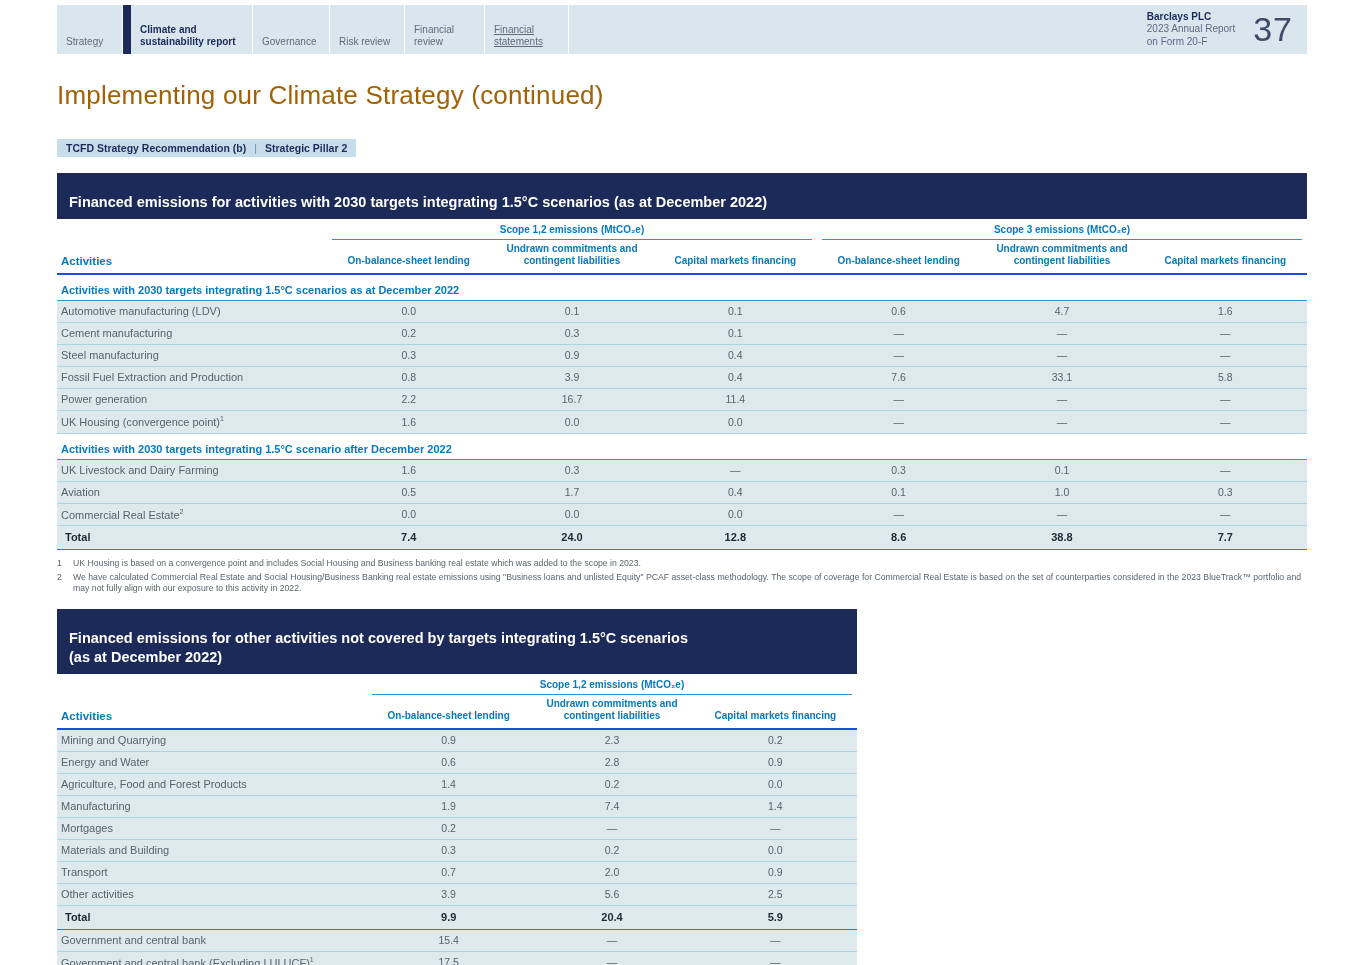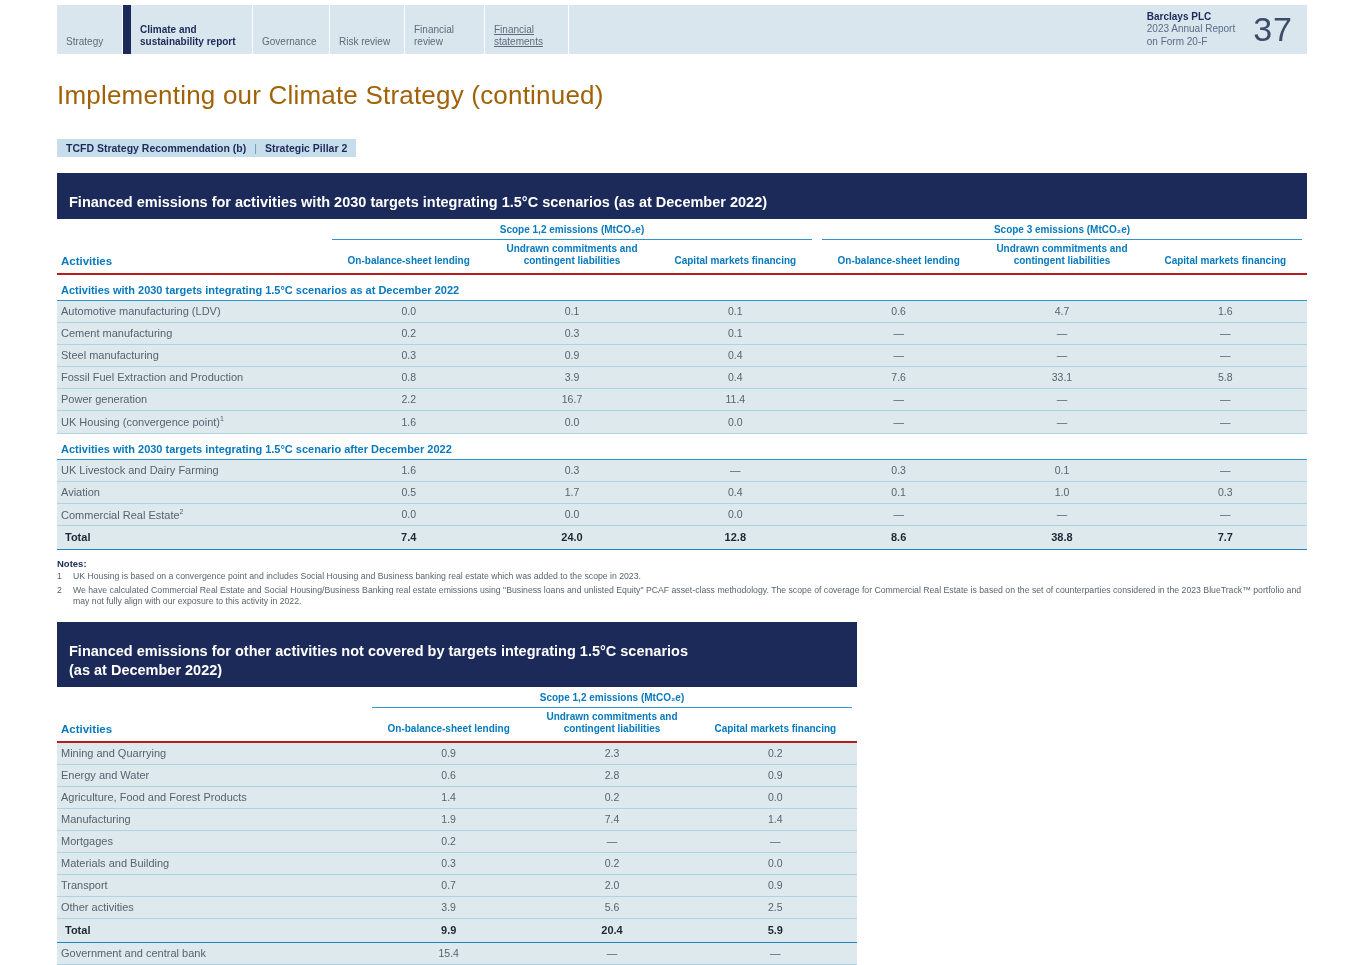--- a/index.html
+++ b/index.html
@@ -30,21 +30,21 @@
   .tag-divider { color:#5e97bd; margin:0 8px; font-weight:400; }
 
   
   .band { background:#1b2a59; color:#ffffff; font-weight:bold; font-size:14.5px;
           padding:20px 12px 7px; line-height:19px; }
   table { border-collapse:collapse; table-layout:fixed; }
   th, td { vertical-align:bottom; }
   .group-row th { padding-top:5px; }
   .group-label { color:#0779bd; font-size:10px; font-weight:bold; 
                  border-bottom:1px solid #2e96cc; padding-bottom:4px; margin:0 5px; }
-  .colhead th { border-bottom:2px solid #b91c1c; color:#0779bd; font-size:10px;
+  .colhead th { border-bottom:2px solid #1d4ed8; color:#0779bd; font-size:10px;
                 font-weight:bold; text-align:center; padding:3px 8px 6px; line-height:12px; }
   .colhead th.act-head { text-align:left; font-size:11.5px; padding-left:4px; }
   tr.section td { background:#ffffff; color:#0779bd; font-weight:bold; font-size:11px;
                   padding:9px 0 4px 4px; border-bottom:1px solid #2e96cc;margin-left:46px; }
   tr.data td { background:#dee9ee; font-size:10.5px; color:#57626c;
                padding:4px 8px 5px; border-top:1px solid #ffffff;
                border-bottom:1px solid #aed3e2; }
   tr.data td.lbl { font-size:11px; padding-left:4px; }
   td.val { text-align:center; color:#49545d; }
   tr.total td { background:#dee9ee; font-size:11px; font-weight:bold; color:#1e2833;
@@ -248,21 +248,20 @@
           <td class="val">7.4</td>
           <td class="val">24.0</td>
           <td class="val">12.8</td>
           <td class="val">8.6</td>
           <td class="val">38.8</td>
           <td class="val">7.7</td>
         </tr>
       </tbody>
   </table>
   <div class="notes" id="t1-notes">
-    <div class="notes-heading">Notes:</div>
   <div class="note-item">
         <span class="num">1</span>
         <span class="txt">UK Housing  is based on a convergence point and includes Social Housing and Business banking real estate which was added to the scope in 2023.</span>
       </div>
       <div class="note-item">
         <span class="num">2</span>
         <span class="txt">We have calculated Commercial Real Estate and Social Housing/Business Banking real estate emissions using "Business loans and unlisted Equity" PCAF asset-class methodology. The scope of coverage for Commercial Real Estate is based on the set of counterparties considered in the 2023 BlueTrack™ portfolio and may not fully align with our exposure to this activity in 2022.</span>
       </div>
     </div>
 </div>

